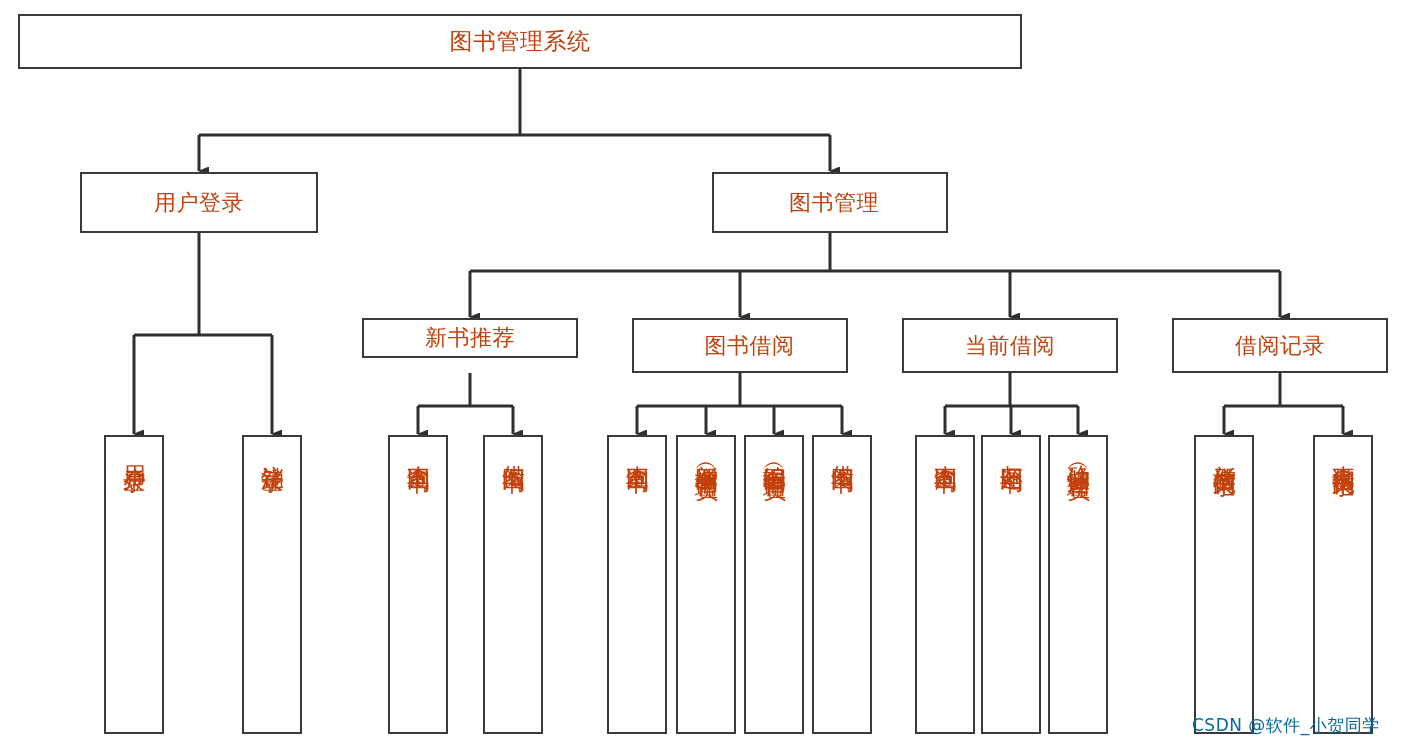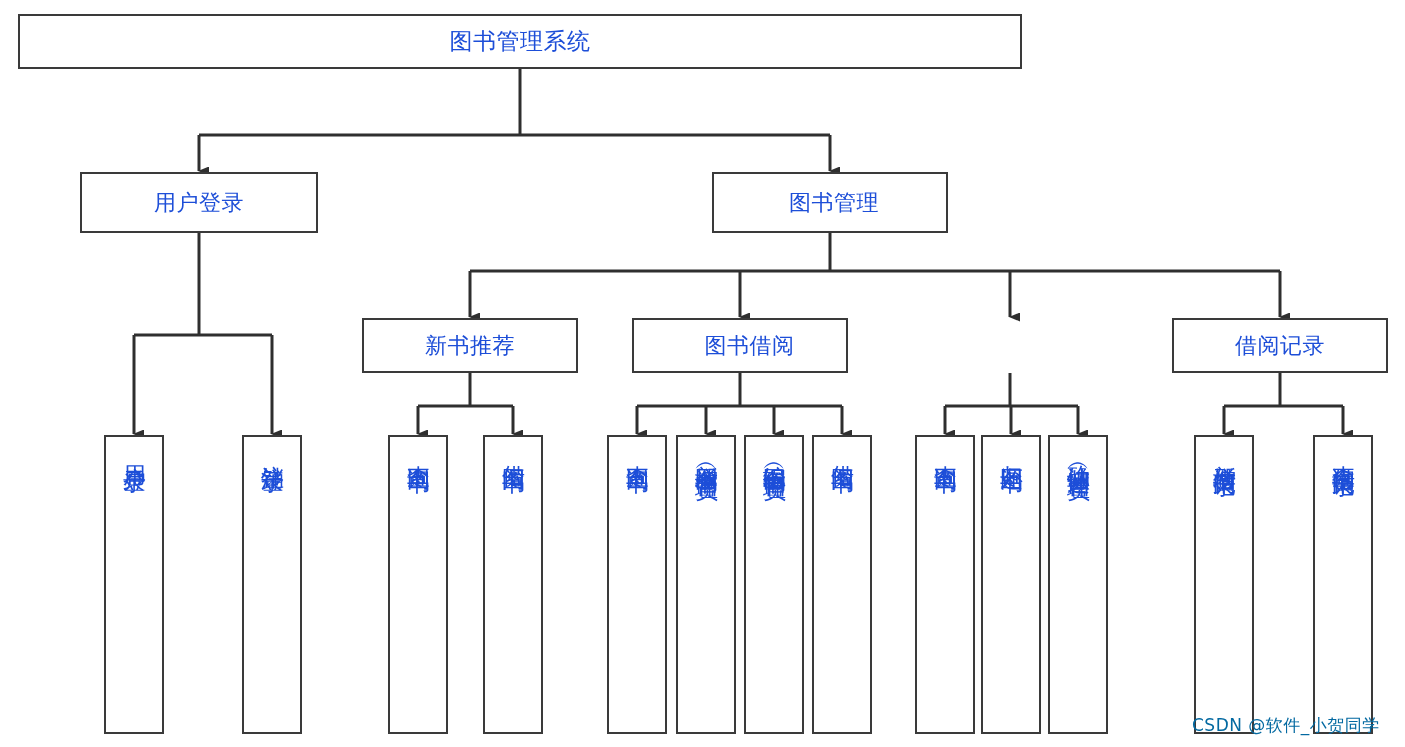--- a/index.html
+++ b/index.html
@@ -27,21 +27,21 @@
     pointer-events: none;
   }
   .node {
     position: absolute;
     box-sizing: border-box;
     background: #ffffff;
     border: 2px solid #3a3a3a;
     display: flex;
     align-items: center;
     justify-content: center;
-    color: #1d4ed8;
+    color: #c2410c;
     z-index: 2;
   }
   .node-label {
     display: block;
     text-align: center;
     line-height: 1.18;
     letter-spacing: 0.5px;
     white-space: nowrap;
   }
   .node.horizontal .node-label {
@@ -131,25 +131,28 @@
     <span class="node-label">图书管理系统</span>
   </div>
 
   <div class="node horizontal" style="left: 80px; top: 172px; width: 238px; height: 61px;">
     <span class="node-label">用户登录</span>
   </div>
   <div class="node horizontal" style="left: 712px; top: 172px; width: 236px; height: 61px; padding-left: 8px;">
     <span class="node-label">图书管理</span>
   </div>
 
-  <div class="node horizontal" style="left: 362px; top: 318px; width: 216px; height: 55px;">
+  <div class="node horizontal" style="left: 362px; top: 318px; width: 216px; height: 40px;">
     <span class="node-label">新书推荐</span>
   </div>
   <div class="node horizontal" style="left: 632px; top: 318px; width: 216px; height: 55px; padding-left: 19px;">
     <span class="node-label">图书借阅</span>
+  </div>
+  <div class="node horizontal" style="left: 902px; top: 318px; width: 216px; height: 55px;">
+    <span class="node-label">当前借阅</span>
   </div>
   <div class="node horizontal" style="left: 1172px; top: 318px; width: 216px; height: 55px;">
     <span class="node-label">借阅记录</span>
   </div>
 
   <div class="node vertical" style="left: 104px; top: 435px; width: 60px; height: 299px;">
     <span class="node-label">用户登录</span>
   </div>
   <div class="node vertical" style="left: 242px; top: 435px; width: 60px; height: 299px;">
     <span class="node-label">注销登录</span>

